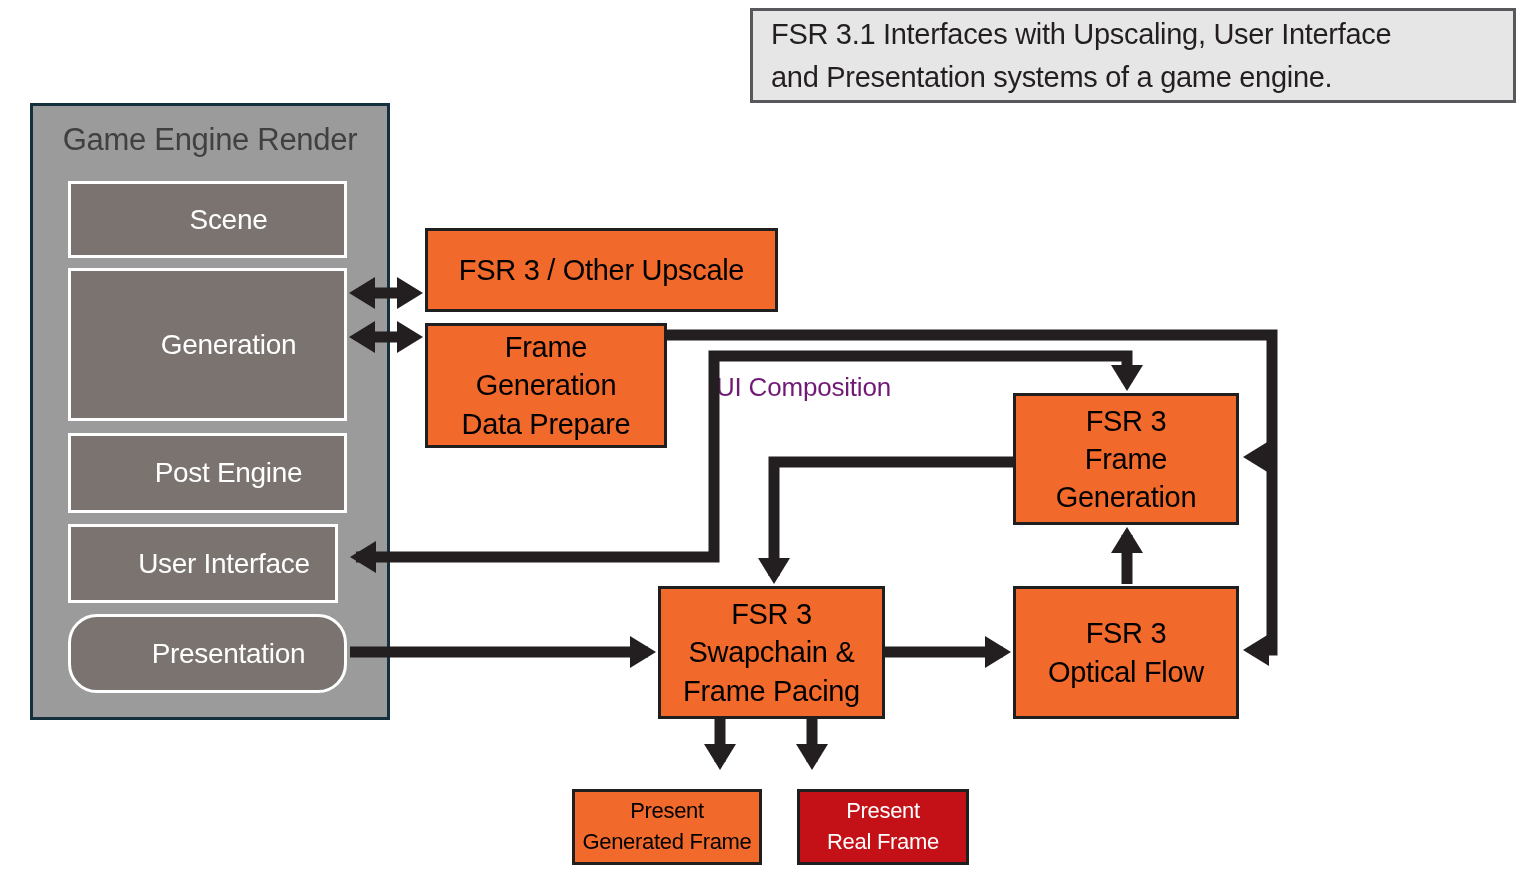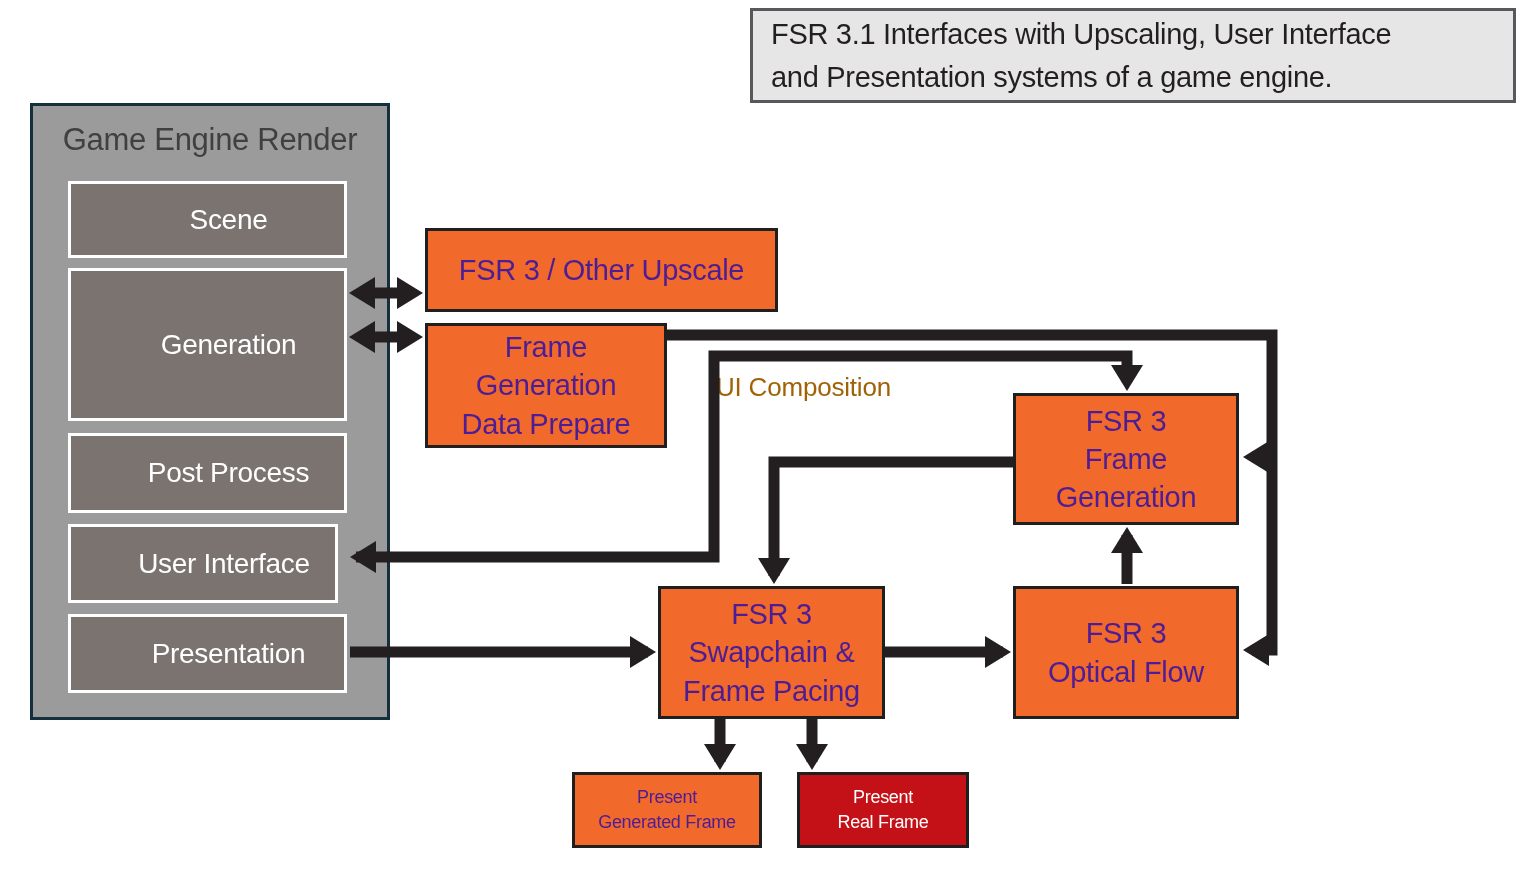--- a/index.html
+++ b/index.html
@@ -21,50 +21,50 @@
     position:absolute;left:0;top:16px;width:100%;text-align:center;
     font-size:31px;color:#404040;letter-spacing:-0.3px;
   }
   .stagebox{
     background:#7a7370;border:3px solid #ffffff;color:#ffffff;
     display:flex;align-items:center;justify-content:center;text-align:center;
     font-size:28px;letter-spacing:-0.3px;padding-left:42px;
   }
   
   .obox{
-    background:#f2692c;border:3px solid #1f1f1f;color:#4c1d95;
+    background:#f2692c;border:3px solid #1f1f1f;color:#000000;
     display:flex;align-items:center;justify-content:center;text-align:center;
     font-size:29px;line-height:1.32;white-space:pre-line;letter-spacing:-0.3px;
   }
-  .obox.small{font-size:18px;line-height:1.4;}
+  .obox.small{font-size:22px;line-height:1.4;margin-top:17px;}
   .rbox{background:#c41118;color:#ffffff;}
-  .label-ui{font-size:26px;color:#a16207;letter-spacing:-0.2px;}
+  .label-ui{font-size:26px;color:#701a75;letter-spacing:-0.2px;}
   svg.connectors{position:absolute;left:0;top:0;pointer-events:none;}
   svg.connectors path, svg.connectors line{stroke:#231f20;stroke-width:11;fill:none;}
   svg.connectors polygon{fill:#231f20;stroke:none;}
 </style>
 </head>
 <body>
 
 <div class="stage">
 
   <div class="abs caption" style="left:750px;top:8px;width:766px;height:95px;">
     <div class="caption-text">FSR 3.1 Interfaces with Upscaling, User Interface
 and Presentation systems of a game engine.</div>
   </div>
 
   <div class="abs panel" style="left:30px;top:103px;width:360px;height:617px;">
     <div class="panel-title">Game Engine Render</div>
   </div>
 
   <div class="abs stagebox" style="left:68px;top:181px;width:279px;height:77px;">Scene</div>
   <div class="abs stagebox" style="left:68px;top:268px;width:279px;height:153px;">Generation</div>
-  <div class="abs stagebox" style="left:68px;top:433px;width:279px;height:80px;">Post Process</div>
+  <div class="abs stagebox" style="left:68px;top:433px;width:279px;height:80px;">Post Engine</div>
   <div class="abs stagebox" style="left:68px;top:524px;width:270px;height:79px;">User Interface</div>
-  <div class="abs stagebox" style="left:68px;top:614px;width:279px;height:79px;">Presentation</div>
+  <div class="abs stagebox" style="left:68px;top:614px;width:279px;height:79px;border-radius:29px;">Presentation</div>
 
   <div class="abs obox" style="left:425px;top:228px;width:353px;height:84px;">FSR 3 / Other Upscale</div>
   <div class="abs obox" style="left:425px;top:323px;width:242px;height:125px;">Frame
 Generation
 Data Prepare</div>
   <div class="abs obox" style="left:1013px;top:393px;width:226px;height:132px;">FSR 3
 Frame
 Generation</div>
   <div class="abs obox" style="left:658px;top:586px;width:227px;height:133px;">FSR 3
 Swapchain &amp;

